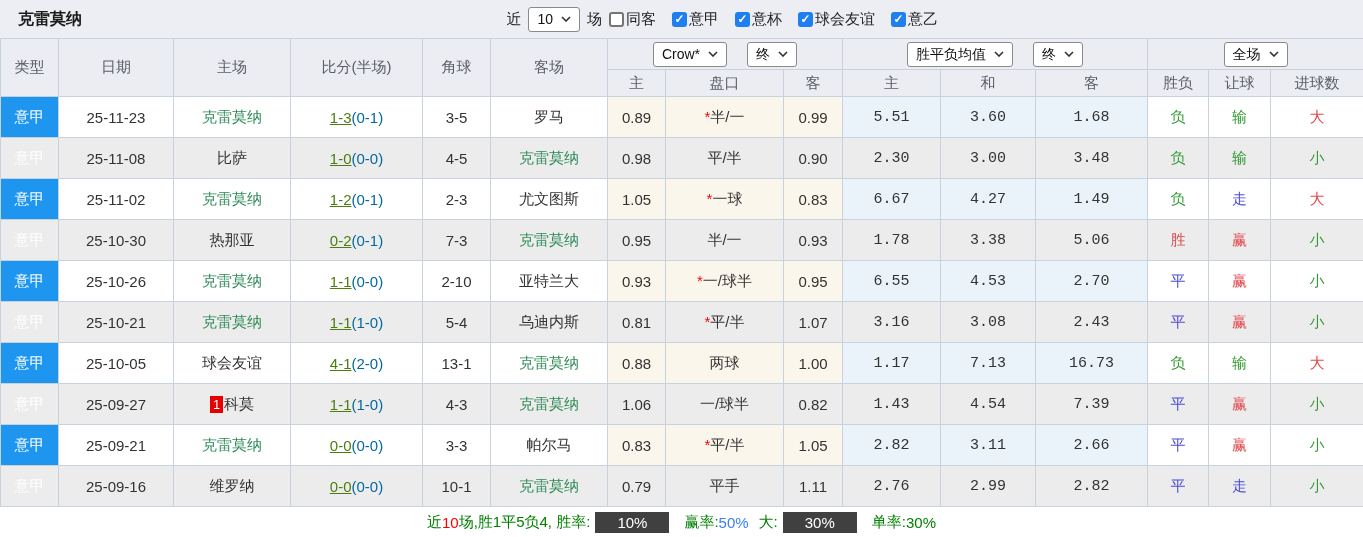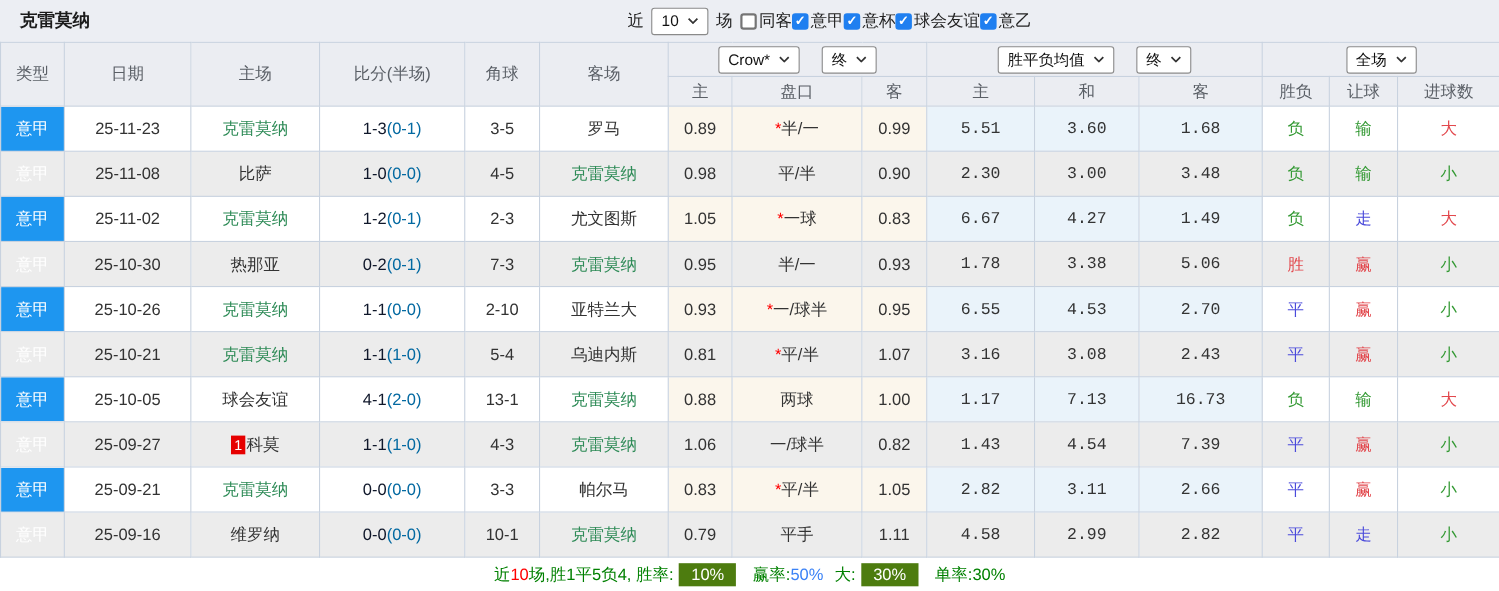--- a/index.html
+++ b/index.html
@@ -2,21 +2,21 @@
 <html><head>
 <meta charset="utf-8">
 <style>
   html,body{margin:0;padding:0;}
   body{width:1363px;background:#fff;font-family:"Liberation Sans",sans-serif;}
 
   
   .topbar{height:38px;background:#ECEEF3;display:flex;align-items:center;}
   .team-title{font-size:16px;font-weight:bold;color:#1b1b1b;margin-left:18px;}
   .controls{display:flex;align-items:center;gap:7px;margin-left:auto;margin-right:425px;font-size:15px;color:#222;}
-  .filters{display:flex;align-items:center;gap:0;}
+  .filters{display:flex;align-items:center;gap:16px;}
   .filter{display:inline-flex;align-items:center;gap:2px;cursor:pointer;}
   .checkbox{width:15px;height:15px;box-sizing:border-box;border:2px solid #757575;border-radius:3px;background:#fff;display:inline-flex;align-items:center;justify-content:center;}
   .checkbox.checked{border:none;background:#1F7FF0;color:#fff;font-size:12px;font-weight:bold;border-radius:3px;}
 
   
   .sel{display:inline-flex;align-items:center;gap:8px;background:#fff;border:1px solid #8a8a8a;border-radius:3px;padding:3px 8px;font-size:14px;color:#111;cursor:pointer;line-height:17px;}
   .sel svg{flex:0 0 auto;}
 
   
   table{border-collapse:collapse;table-layout:fixed;width:1363px;}
@@ -25,34 +25,34 @@
   thead tr.sel-row th{height:30px;}
   thead tr.sub-row th{height:26px;}
   .sel-group{display:flex;align-items:center;justify-content:center;gap:20px;}
   tbody td{height:40px;font-size:15px;color:#333;}
   tbody tr:nth-child(even) td{background:#ECECEC;}
   tbody td.ah{background:#FBF6EC;margin-left:40px;}
   tbody td.eu{background:#EAF3FA;font-family:Liberation Mono, monospace;}
   tbody td.type{background:#1E96F0;color:#fff;}
 
   .team-green{color:#2E8B57;}
-  .score-main{color:#0f172a;}
+  .score-main{color:#4d7c0f;text-decoration:underline;}
   .half{color:#0369a1;}
   .star{color:#FF0000;}
   .rank-badge{background:#E60000;color:#fff;font-size:13px;line-height:17px;padding:0 3px;display:inline-block;margin-right:1px;}
   .c-red{color:#E2484D;}
   .c-green{color:#339933;}
   .c-blue{color:#4B4BDB;}
 
   
   .summary{height:31px;display:flex;align-items:center;justify-content:center;font-size:15px;}
   .sum-green{color:#008000;}
   .sum-red{color:#FF0000;}
   .sum-blue{color:#3b82f6;}
-  .sum-badge{background:#4d7c0f;color:#fff;padding:2px 11px;margin:0 5px;}
+  .sum-badge{background:#404040;color:#fff;padding:2px 22px;margin:0 5px;}
   .gap{margin-left:10px;}
 </style>
 </head>
 <body>
 
 <div class="topbar">
   <span class="team-title">克雷莫纳</span>
   <div class="controls">
     <span>近</span>
     <span class="sel">
@@ -325,21 +325,21 @@
       <tr>
         <td class="type">意甲</td>
         <td>25-09-16</td>
         <td><span>维罗纳</span></td>
         <td><span class="score-main">0-0</span><span class="half">(0-0)</span></td>
         <td>10-1</td>
         <td><span class="team-green">克雷莫纳</span></td>
         <td class="ah">0.79</td>
         <td class="ah"><span>平手</span></td>
         <td class="ah">1.11</td>
-        <td class="eu">4.58</td>
+        <td class="eu">2.76</td>
         <td class="eu">2.99</td>
         <td class="eu">2.82</td>
         <td class="c-blue">平</td>
         <td class="c-blue">走</td>
         <td class="c-green">小</td>
       </tr>
     </tbody>
 </table>
 
 <div class="summary">

